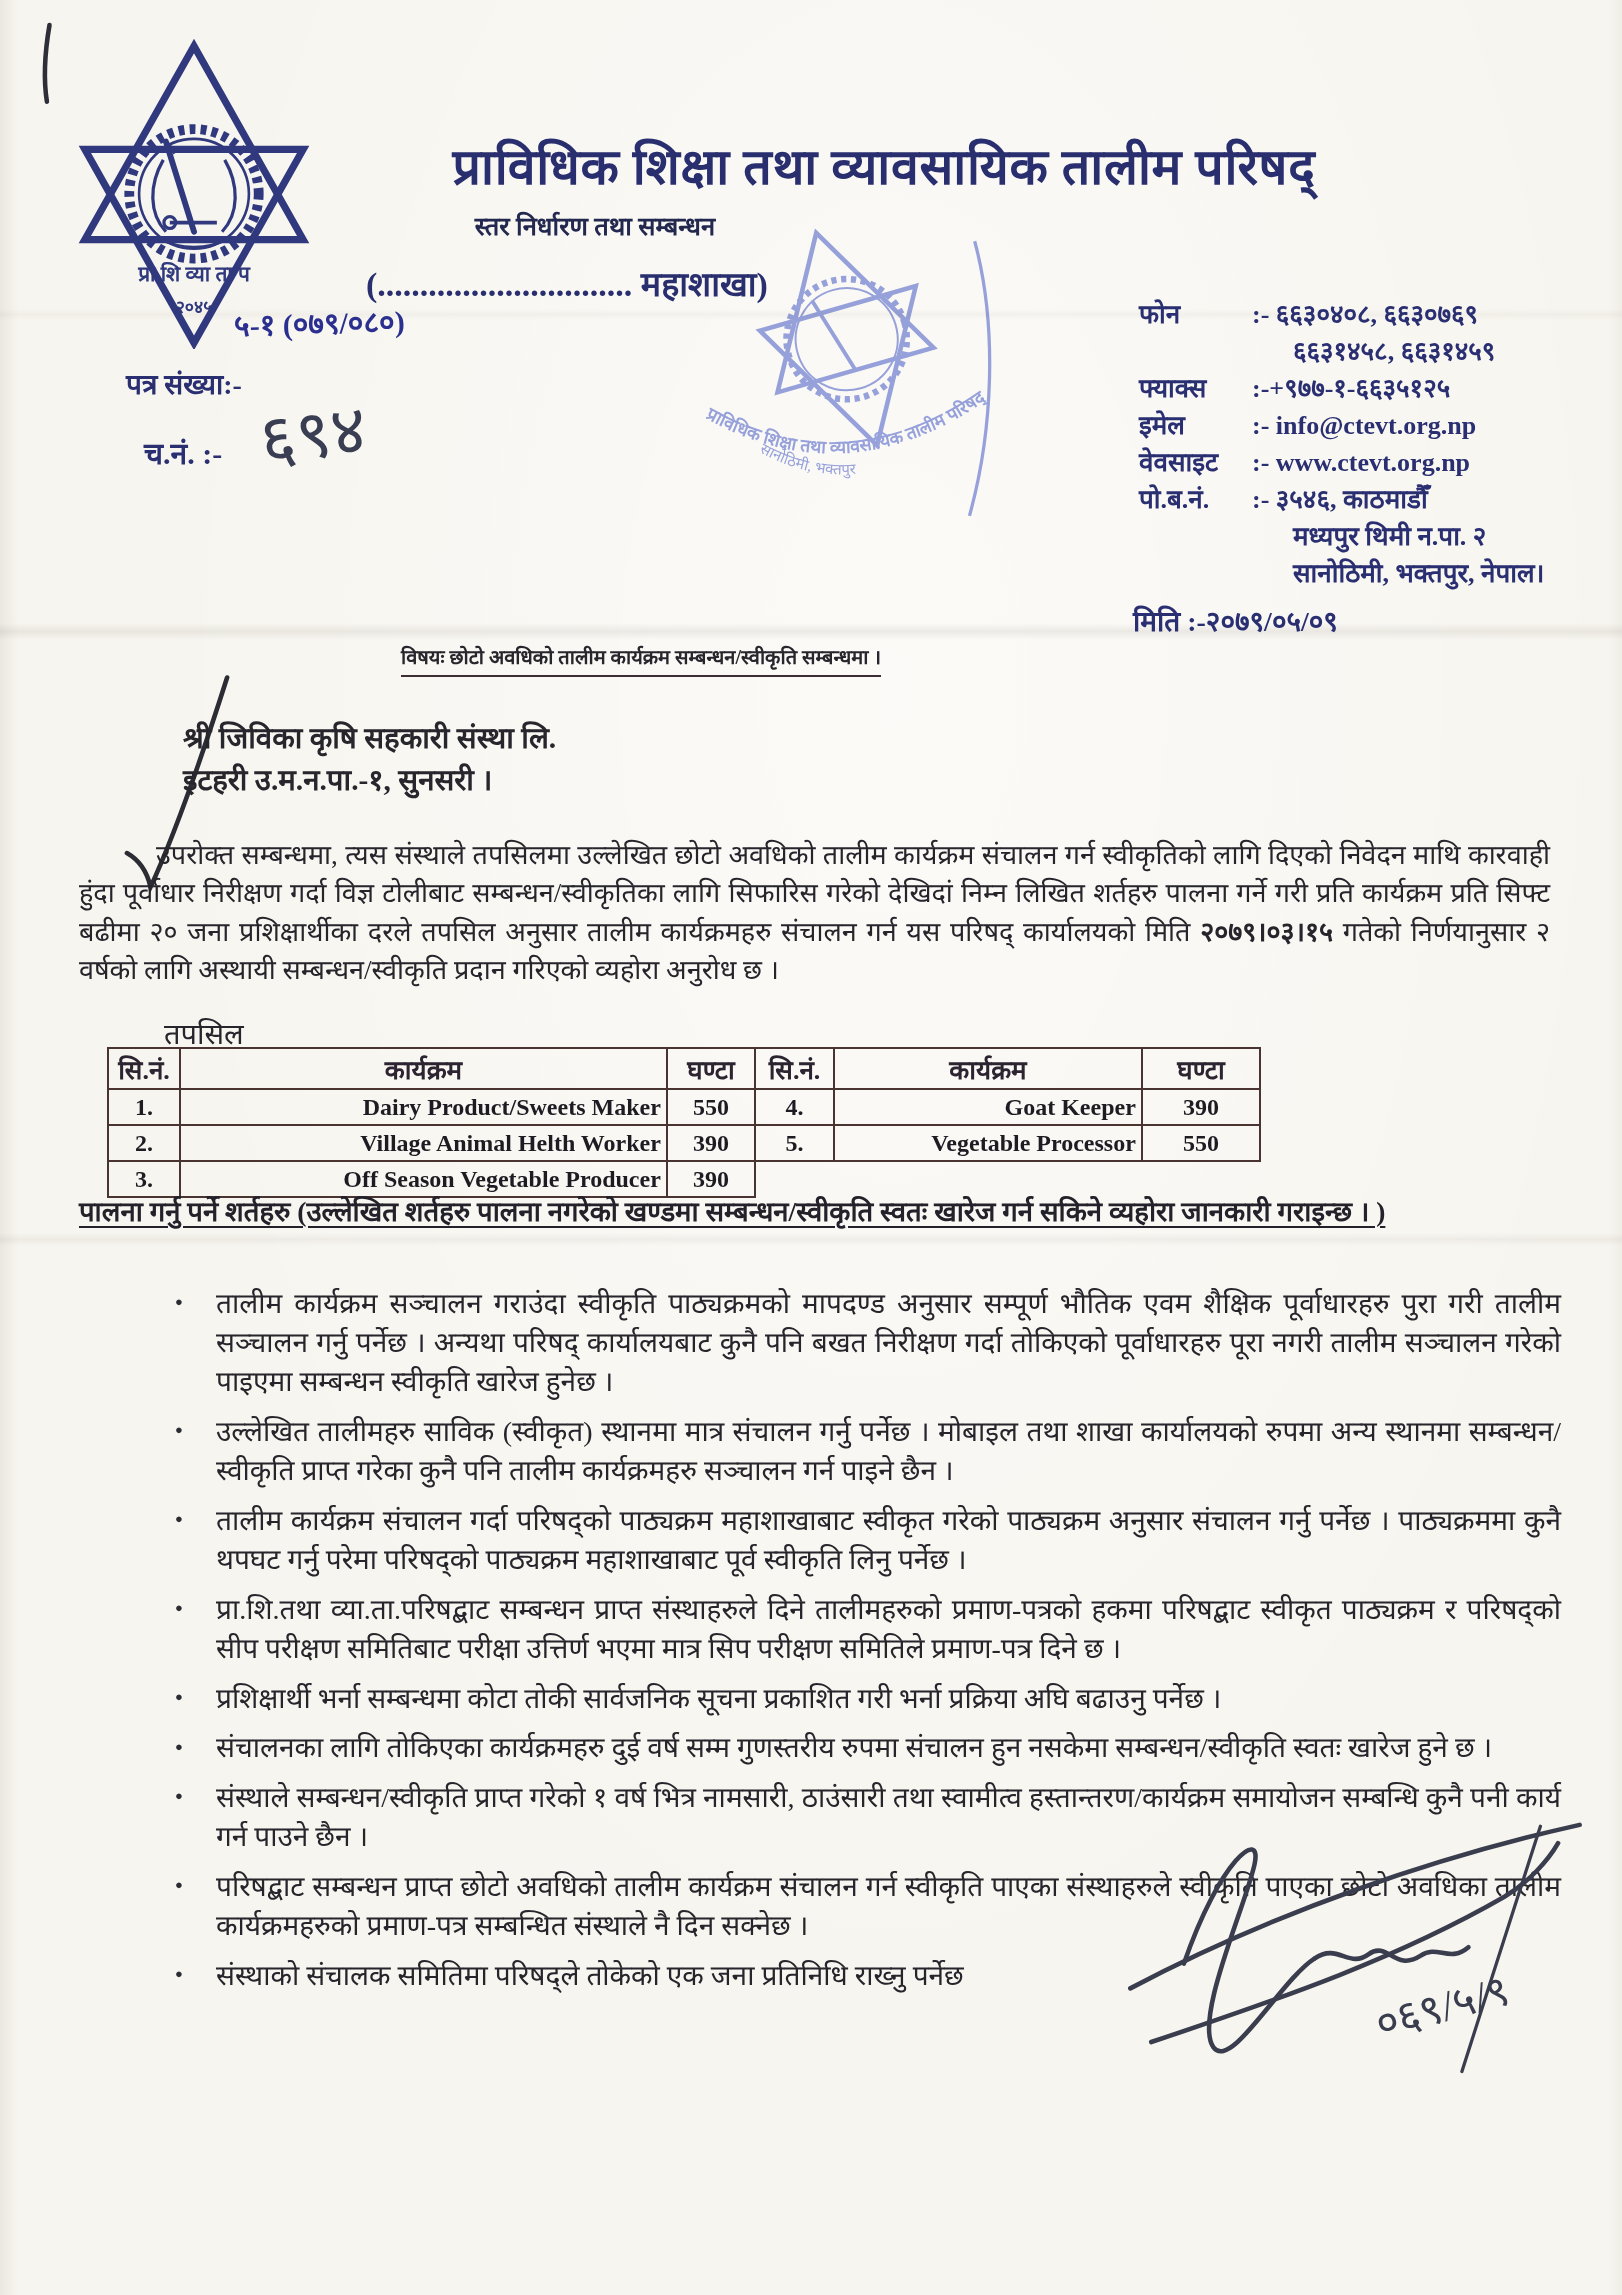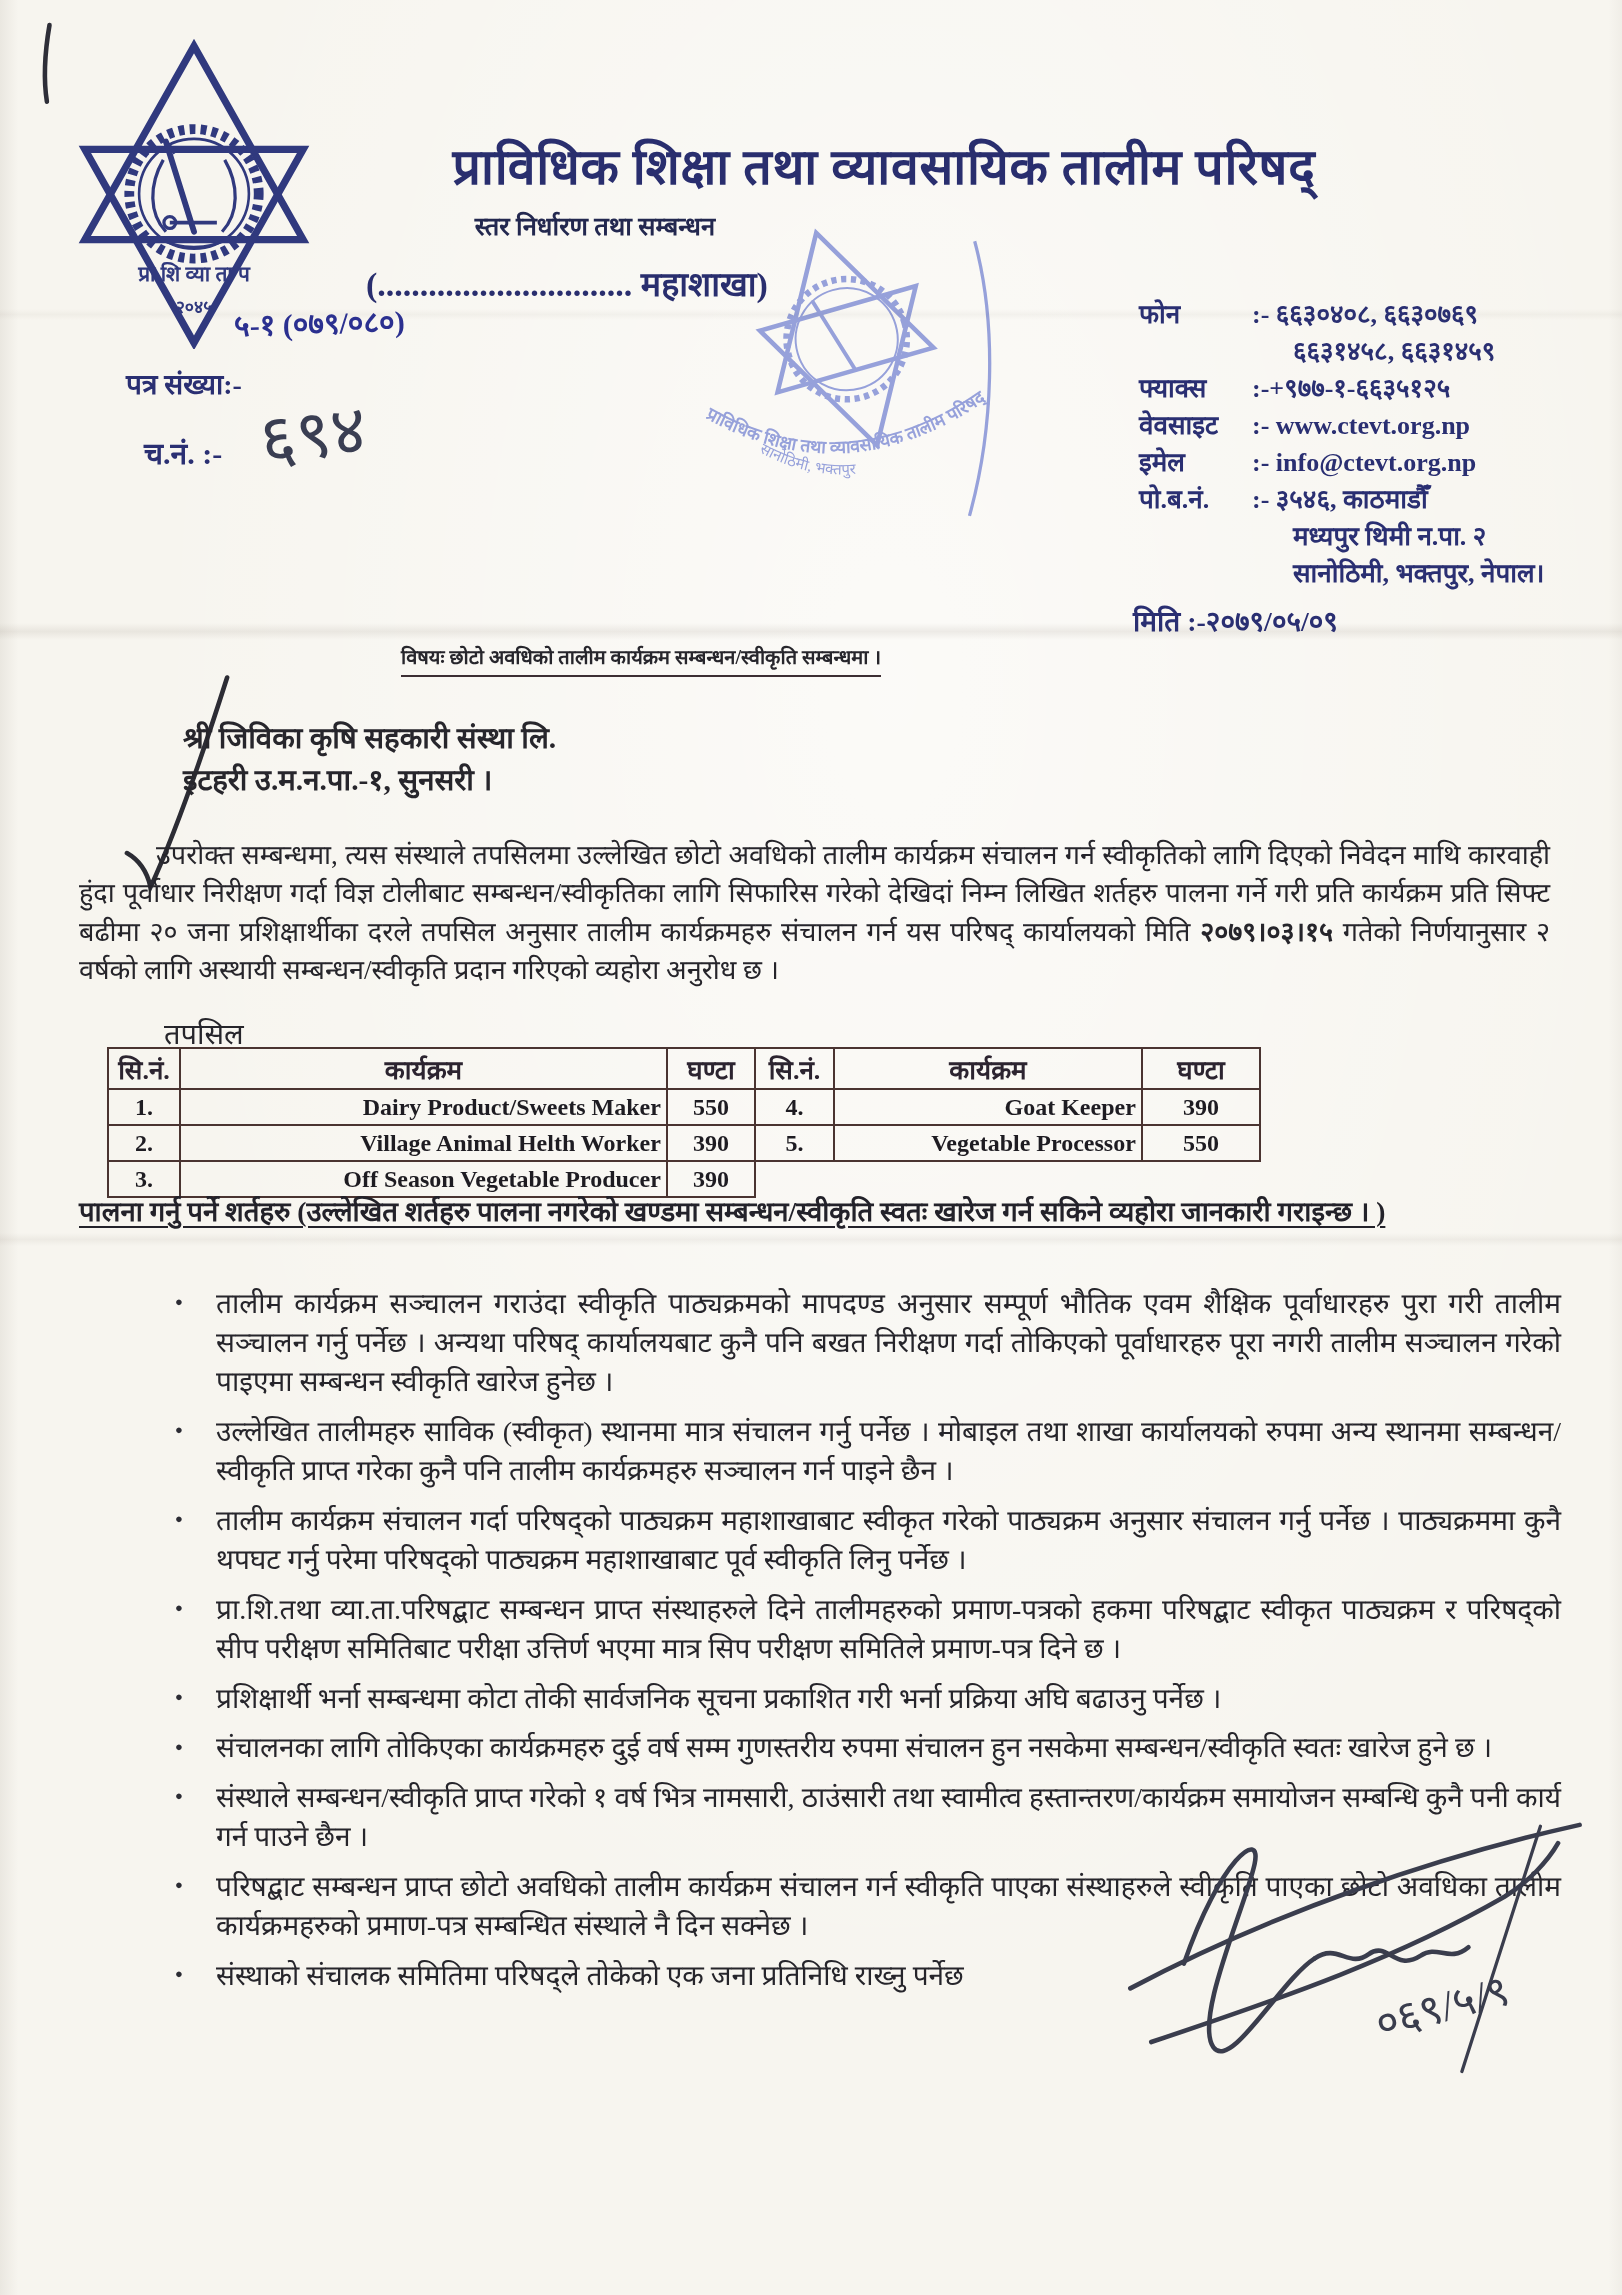--- a/index.html
+++ b/index.html
@@ -136,26 +136,26 @@
     </div>
     <div class="row cont">
       <span class="lbl"></span>
       <span class="val">६६३१४५८, ६६३१४५९</span>
     </div>
     <div class="row">
       <span class="lbl">फ्याक्स</span>
       <span class="val">:-+९७७-१-६६३५१२५</span>
     </div>
     <div class="row">
+      <span class="lbl">इमेल</span>
+      <span class="val">:-  info@ctevt.org.np</span>
+    </div>
+    <div class="row">
       <span class="lbl">वेवसाइट</span>
       <span class="val">:- www.ctevt.org.np</span>
-    </div>
-    <div class="row">
-      <span class="lbl">इमेल</span>
-      <span class="val">:-  info@ctevt.org.np</span>
     </div>
     <div class="row">
       <span class="lbl">पो.ब.नं.</span>
       <span class="val">:- ३५४६, काठमाडौँ</span>
     </div>
     <div class="row cont">
       <span class="lbl"></span>
       <span class="val">मध्यपुर थिमी न.पा. २</span>
     </div>
     <div class="row cont">

